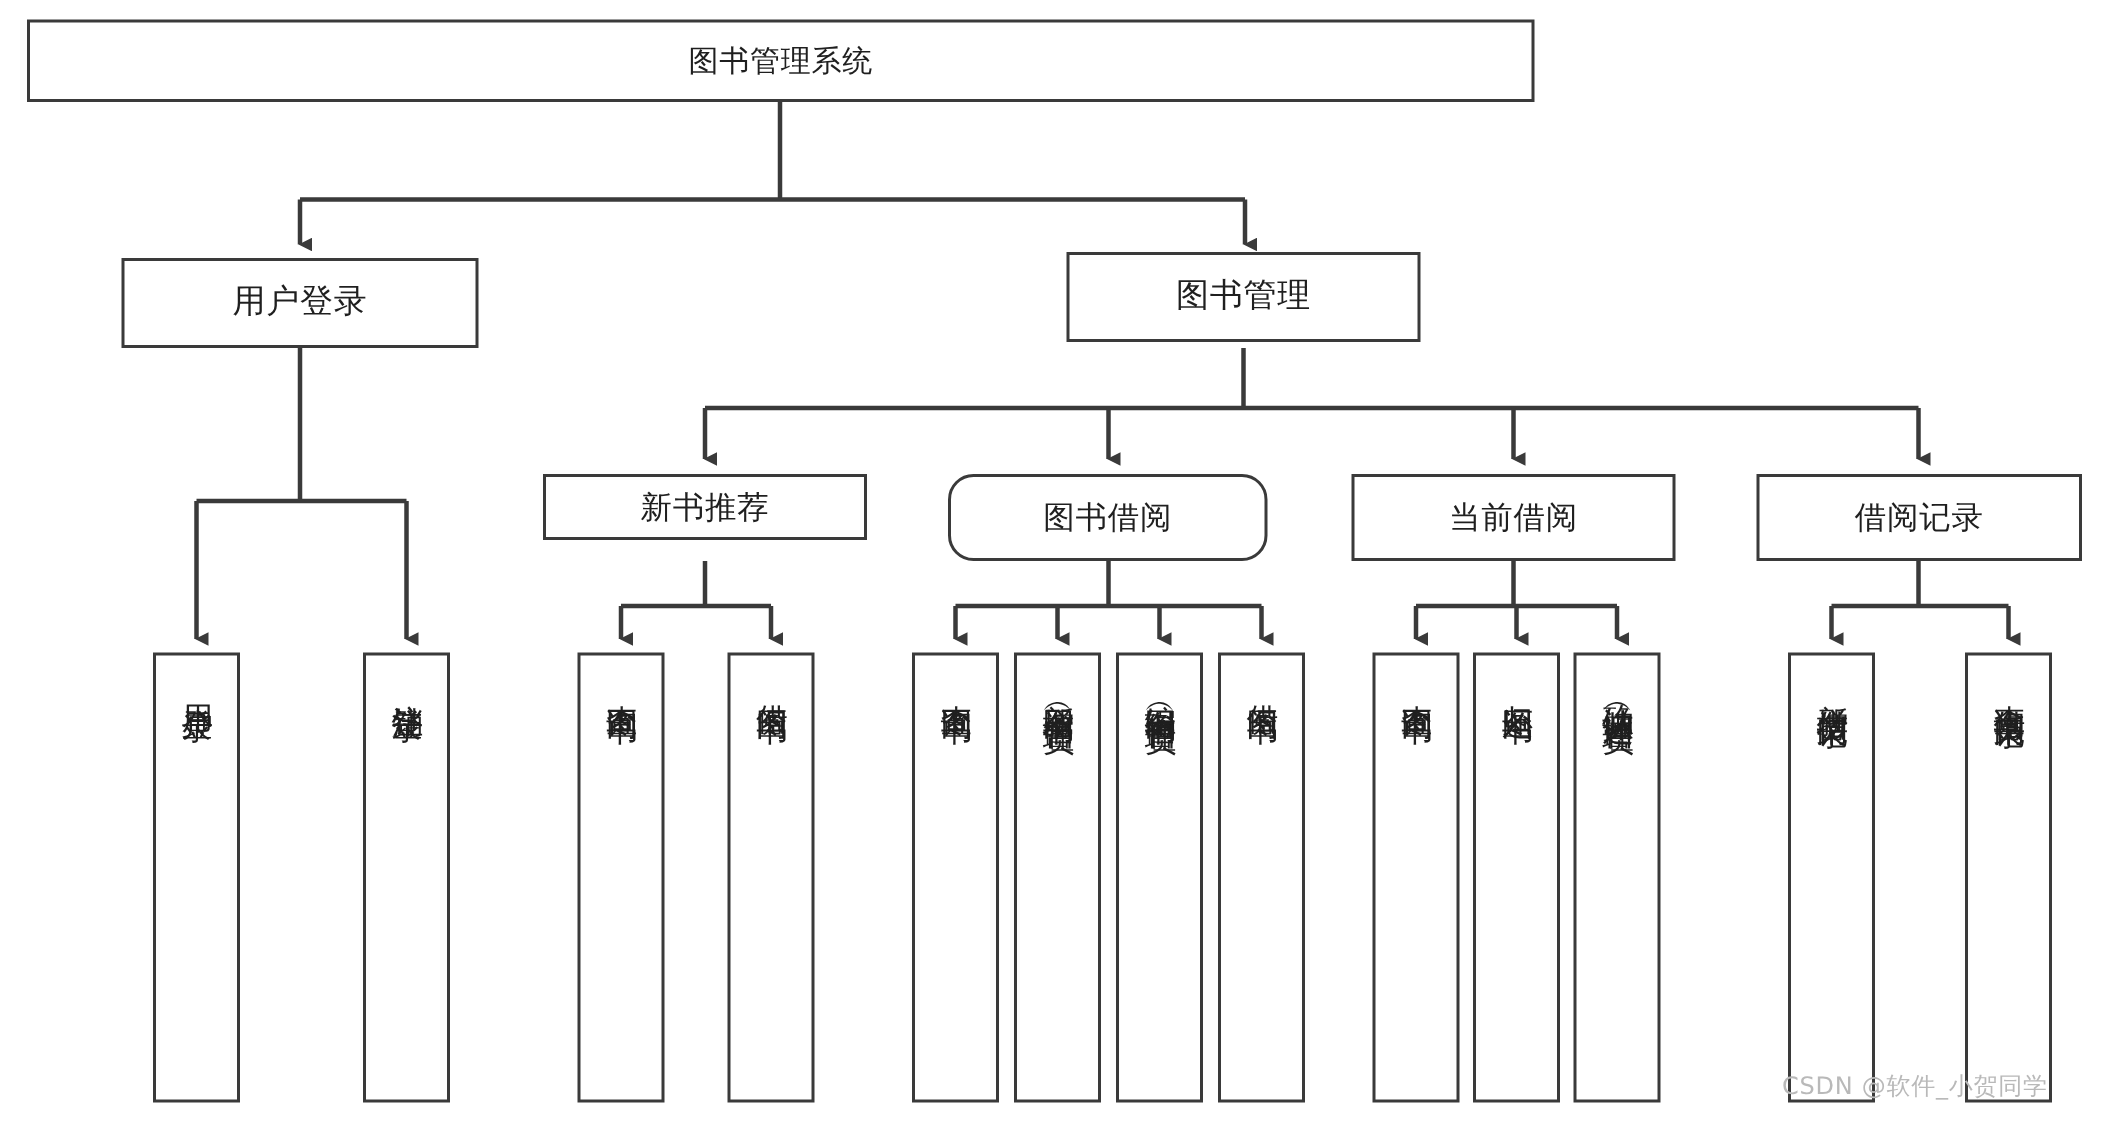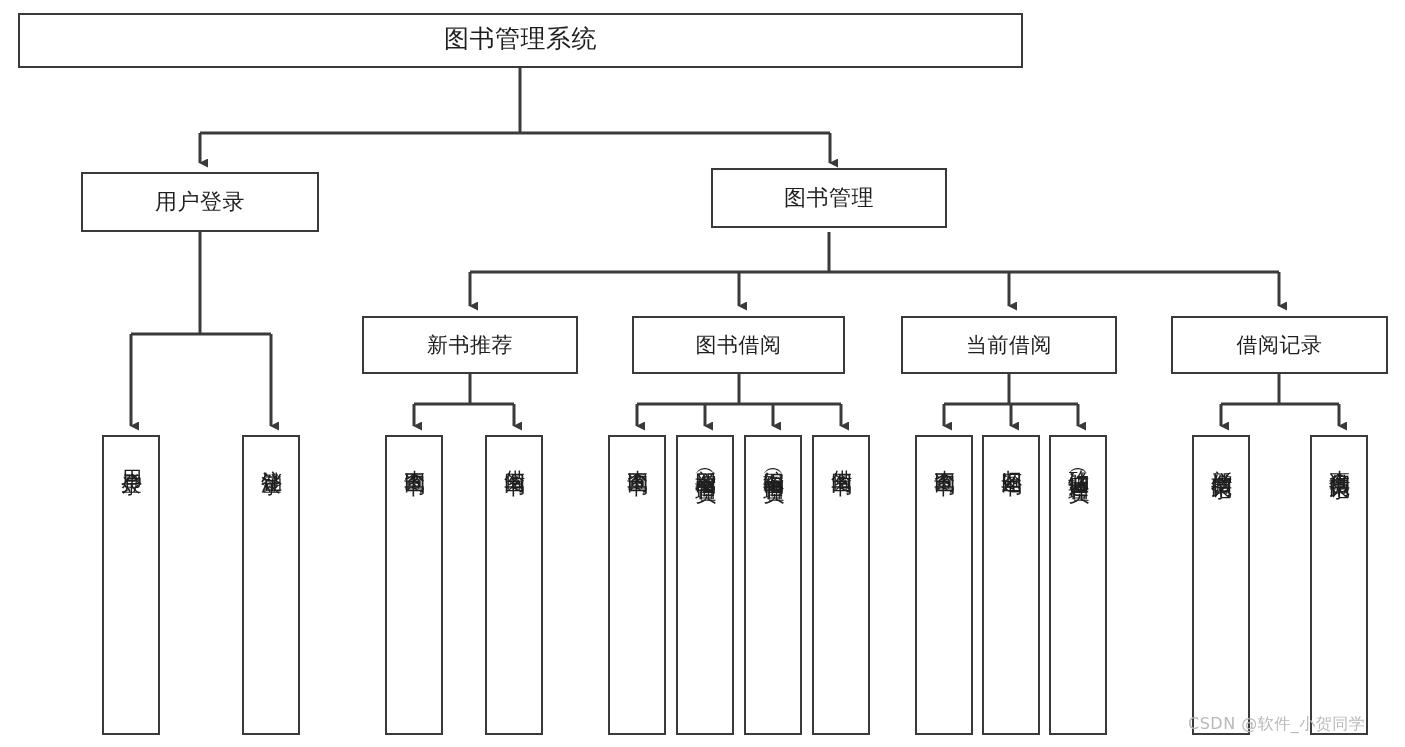--- a/index.html
+++ b/index.html
@@ -38,21 +38,21 @@
     z-index: 2;
   }
   .node-label {
     font-size: 22px;
     line-height: 1.16;
     letter-spacing: 0.5px;
     color: #1f1f1f;
     white-space: nowrap;
     text-align: center;
   }
-  .node.level-0 .node-label { font-size: 25px; font-family: Liberation Mono, monospace; }
+  .node.level-0 .node-label { font-size: 20px; }
   .node.level-1 .node-label { font-size: 22px; }
   .node.level-2 .node-label { font-size: 21px; }
   .node.leaf {
     align-items: flex-start;
     padding-top: 16px;
   }
   .node.leaf .node-label {
     writing-mode: vertical-rl;
     text-orientation: upright;
     font-size: 21px;
@@ -133,25 +133,25 @@
   </div>
 
   <div class="node level-1" id="node-user-login" style="left: 81px; top: 172px; width: 238px; height: 60px; border-color: rgb(58, 58, 58); background: rgb(255, 255, 255);">
     <span class="node-label" style="color: rgb(31, 31, 31);">用户登录</span>
   </div>
 
   <div class="node level-1" id="node-book-manage" style="left: 711px; top: 168px; width: 236px; height: 60px; border-color: rgb(58, 58, 58); background: rgb(255, 255, 255);">
     <span class="node-label" style="color: rgb(31, 31, 31);">图书管理</span>
   </div>
 
-  <div class="node level-2" id="node-new-book-rec" style="left: 362px; top: 316px; width: 216px; height: 58px; border-color: rgb(58, 58, 58); background: rgb(255, 255, 255);">
+  <div class="node level-2" id="node-new-book-rec" style="left: 362px; top: 316px; width: 216px; height: 44px; border-color: rgb(58, 58, 58); background: rgb(255, 255, 255);">
     <span class="node-label" style="color: rgb(31, 31, 31);">新书推荐</span>
   </div>
 
-  <div class="node level-2" id="node-book-borrow" style="left: 632px; top: 316px; width: 213px; height: 58px; border-color: rgb(58, 58, 58); background: rgb(255, 255, 255);">
+  <div class="node level-2" id="node-book-borrow" style="left: 632px; top: 316px; width: 213px; height: 58px; border-color: rgb(58, 58, 58); background: rgb(255, 255, 255); border-radius: 17px;">
     <span class="node-label" style="color: rgb(31, 31, 31);">图书借阅</span>
   </div>
 
   <div class="node level-2" id="node-current-borrow" style="left: 901px; top: 316px; width: 216px; height: 58px; border-color: rgb(58, 58, 58); background: rgb(255, 255, 255);">
     <span class="node-label" style="color: rgb(31, 31, 31);">当前借阅</span>
   </div>
 
   <div class="node level-2" id="node-borrow-record" style="left: 1171px; top: 316px; width: 217px; height: 58px; border-color: rgb(58, 58, 58); background: rgb(255, 255, 255);">
     <span class="node-label" style="color: rgb(31, 31, 31);">借阅记录</span>
   </div>

